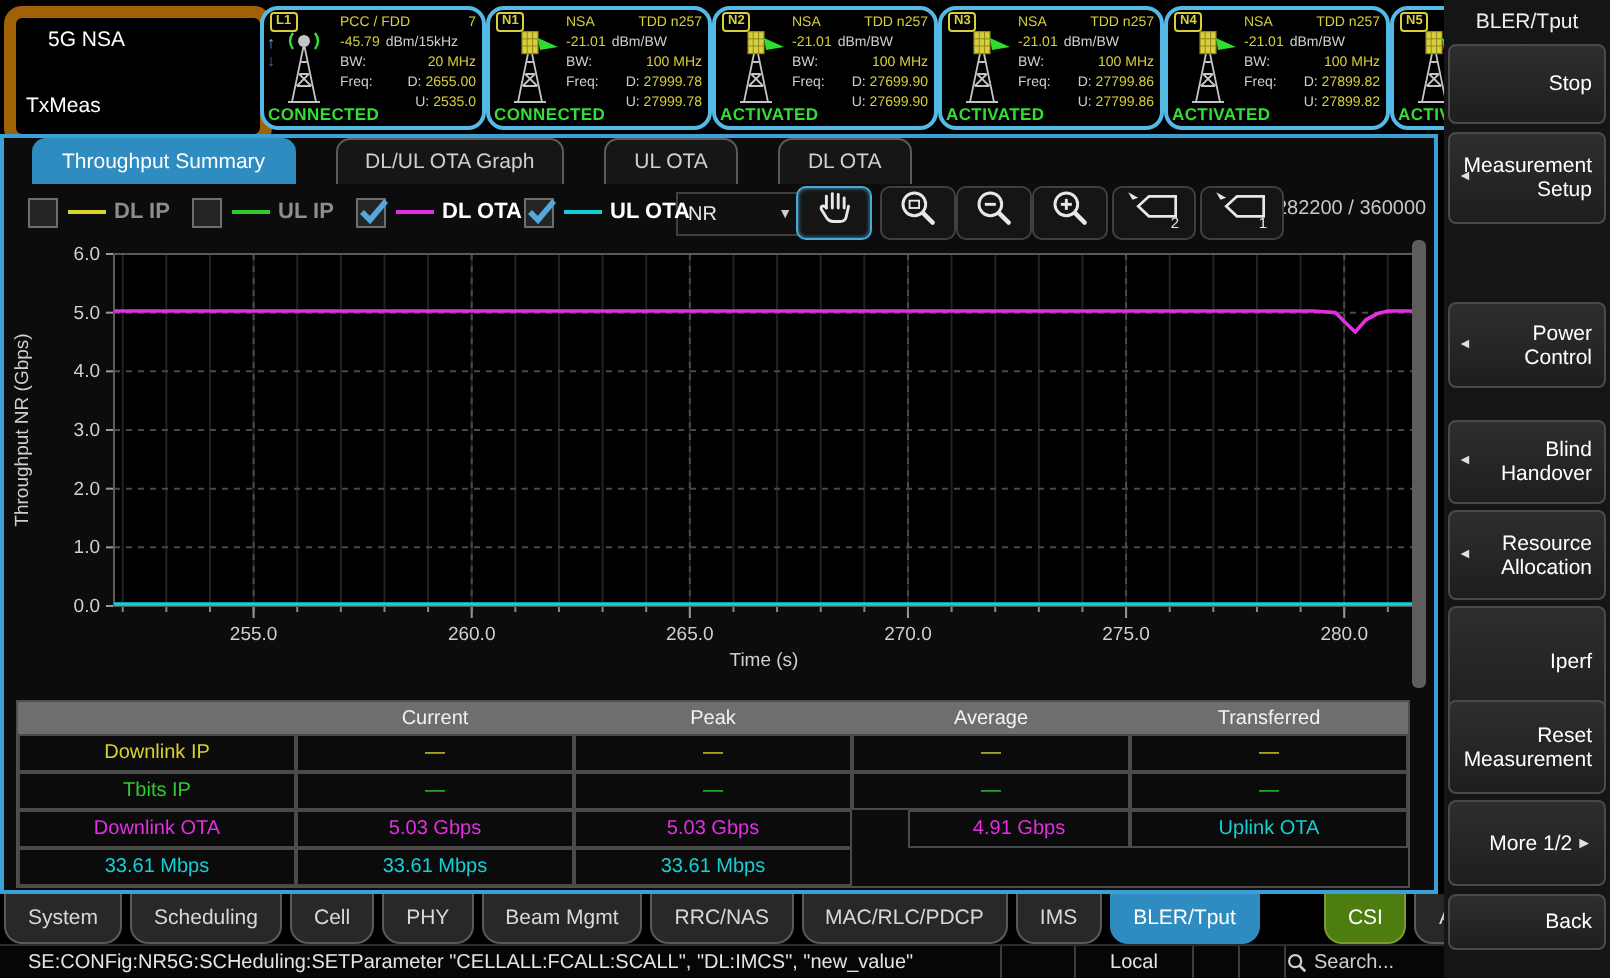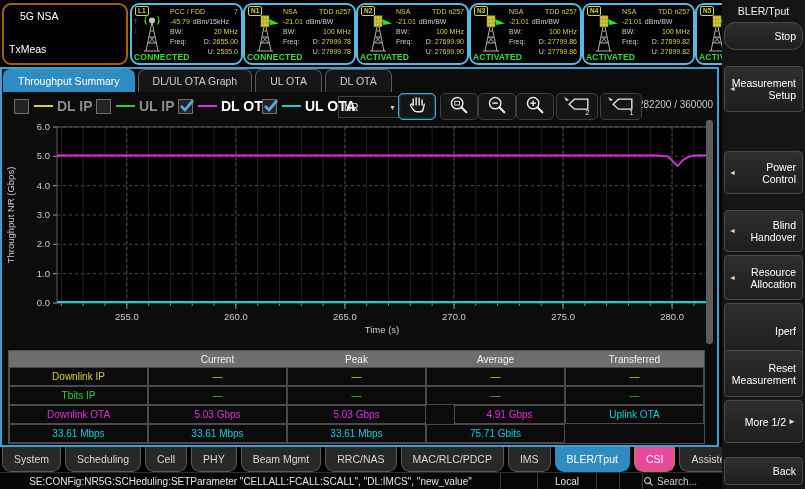--- a/index.html
+++ b/index.html
@@ -2,50 +2,50 @@
 <html><head>
 <meta charset="utf-8">
 <style>
   html,body{margin:0;padding:0;background:#000;}
   body{width:805px;height:489px;position:relative;overflow:hidden;
        font-family:"Liberation Sans",sans-serif;-webkit-font-smoothing:antialiased;}
   .main{position:absolute;left:0;top:0;width:722px;height:489px;overflow:hidden;background:#000;}
 
   
   .topbar{position:absolute;left:0;top:0;width:722px;height:67px;}
-  .statusbox{position:absolute;left:2px;top:3px;width:122px;height:58px;border:2px solid #a16207;
+  .statusbox{position:absolute;left:2px;top:3px;width:122px;height:58px;border:6px solid #a16207;
              border-radius:9px;background:#000;color:#fff;font-size:10.5px;}
   .statusbox .l1{position:absolute;left:16px;top:5px;}
   .statusbox .l2{position:absolute;left:5px;top:38px;}
   .cellbox{position:absolute;top:3px;width:109px;height:58px;border:2px solid #54b9e4;
            border-radius:9px;background:#000;overflow:hidden;}
   .cellbox .badge{position:absolute;left:3px;top:1px;border:1px solid #d8cf3a;color:#d8cf3a;
                   font-size:6.5px;font-weight:bold;padding:0 2px;border-radius:2px;line-height:8px;}
   .cellbox .ant{position:absolute;left:3px;top:10px;}
   .cellbox .arrows{position:absolute;left:0px;top:12px;font-size:8px;line-height:9px;width:7px;text-align:center;}
   .cellbox .arrows .up{color:#5ab0ff;} .cellbox .arrows .dn{color:#2f77d0;}
   .cellbox .stat{position:absolute;left:2px;bottom:1px;color:#35dd35;font-weight:bold;font-size:8.5px;letter-spacing:.2px;}
   .cellbox .col{position:absolute;left:38px;right:3px;top:2px;font-size:7px;line-height:10px;}
   .cellbox .r{display:flex;justify-content:space-between;white-space:nowrap;}
   .y{color:#d8cf3a;} .w{color:#cfcfcf;}
 
   
   .frame{position:absolute;left:0;top:67px;width:715px;height:376px;border:2px solid #3c9fd6;background:#0c0c0c;}
-  .gtabs{position:absolute;left:3px;top:69px;height:22px;display:flex;gap:3px;}
+  .gtabs{position:absolute;left:16px;top:69px;height:22px;display:flex;gap:20px;}
   .gtab{height:22px;padding:0 14px;display:flex;align-items:center;background:#161616;
         border:1px solid #5a5a5a;border-bottom:none;border-radius:7px 7px 0 0;color:#cfcfcf;font-size:10.5px;}
   .gtab.active{background:#2e8cc0;border-color:#2e8cc0;color:#fff;}
 
   
   .legendbar{position:absolute;left:0;top:93px;width:715px;height:26px;}
   .legend-item{position:absolute;display:flex;align-items:center;height:26px;}
   .cb{width:13px;height:13px;background:#242424;border:1px solid #6e6e6e;margin-right:5px;position:relative;}
   .cb svg{position:absolute;left:0px;top:-2px;overflow:visible;}
   .swatch{width:19px;height:2px;margin-right:4px;}
-  .lbl{font-size:14px;color:#fff;font-weight:bold;}
+  .lbl{font-size:11px;color:#fff;font-weight:bold;}
   .lbl.off{color:#8d8d8d;}
   .dropdown{position:absolute;left:338px;top:3px;width:52px;height:20px;background:#101010;border:1px solid #3f3f3f;
             color:#e8e8e8;font-size:10px;display:flex;align-items:center;padding:0 5px;}
   .dropdown .caret{margin-left:auto;font-size:7px;color:#cfcfcf;}
   .tbtn{position:absolute;top:0px;height:25px;background:#151515;border:1px solid #3f3f3f;border-radius:5px;
         display:flex;align-items:center;justify-content:center;}
   .tbtn.active{border:1px solid #4aa8d8;box-shadow:0 0 2px #4aa8d8 inset;}
   .counter{position:absolute;left:638px;top:6px;font-size:10px;color:#c8c8c8;}
 
   
@@ -56,26 +56,26 @@
   .tput-table{position:absolute;left:8px;top:350px;width:695px;display:grid;
               grid-template-columns:repeat(5,1fr);border:1px solid #4f4f4f;font-size:10px;}
   .tput-table .hc{background:#6e6e6e;color:#f2f2f2;height:16px;display:flex;align-items:center;justify-content:center;}
   .tput-table .bc{background:#0b0b0b;border:1px solid #4a4a4a;height:17px;display:flex;align-items:center;justify-content:center;}
 
   
   .btabs{position:absolute;left:2px;top:447px;height:25px;display:flex;gap:4px;}
   .btab{height:24px;padding:0 11px;display:flex;align-items:center;background:#282828;border:1px solid #5a5a5a;
         border-top:none;border-radius:0 0 9px 9px;color:#d8d8d8;font-size:10.5px;white-space:nowrap;}
   .btab.active{background:#2e8cc0;border-color:#2e8cc0;color:#fff;}
-  .btab.green{background:#ec4899;border-color:#7a9b30;color:#fff;}
+  .btab.green{background:#4d7c0f;border-color:#7a9b30;color:#fff;margin-left:28px;}
 
   
   .statusbar{position:absolute;left:0;top:472px;width:722px;height:17px;background:#060606;border-top:1px solid #2c2c2c;
              display:flex;align-items:center;color:#e4e4e4;font-size:10px;}
-  .statusbar .cmd{flex:1;white-space:nowrap;overflow:hidden;padding-left:1px;text-align:center;}
+  .statusbar .cmd{flex:1;white-space:nowrap;overflow:hidden;padding-left:14px;}
   .sb-cell{height:100%;border-left:1px solid #3c3c3c;display:flex;align-items:center;justify-content:center;}
 
   
   .sidebar{position:absolute;left:722px;top:0;width:83px;height:489px;background:#151515;}
   .sb-title{position:absolute;top:5px;width:100%;text-align:center;color:#f0f0f0;font-size:10.5px;}
   .sbtn{position:absolute;left:2px;width:79px;background:linear-gradient(#2e2e2e,#1e1e1e);
         border:1px solid #4a4a4a;border-radius:4px;color:#fff;font-size:10.5px;
         display:flex;align-items:center;justify-content:flex-end;text-align:right;
         padding:0 6px 0 13px;box-sizing:border-box;line-height:12px;}
   .sbtn .arr-l{position:absolute;left:4px;font-size:7px;color:#e0e0e0;}
@@ -505,21 +505,20 @@
       <div class="bc" style="color: rgb(46, 204, 46);">—</div>
       <div class="bc" style="color: rgb(46, 204, 46);">—</div>
       <div class="bc" style="color: rgb(227, 46, 227);">Downlink OTA</div>
       <div class="bc" style="color: rgb(227, 46, 227);">5.03 Gbps</div>
       <div class="bc" style="color: rgb(227, 46, 227);">5.03 Gbps</div>
       <div class="bc" style="color: rgb(227, 46, 227); margin-left: 28px;">4.91 Gbps</div>
       <div class="bc" style="color: rgb(20, 207, 214);">Uplink OTA</div>
       <div class="bc" style="color: rgb(20, 207, 214);">33.61 Mbps</div>
       <div class="bc" style="color: rgb(20, 207, 214);">33.61 Mbps</div>
       <div class="bc" style="color: rgb(20, 207, 214);">33.61 Mbps</div>
-      <div class="bc" style="color: rgb(20, 207, 214);">75.71 Gbits</div>
     </div>
 
   <div class="btabs">
       <div class="btab">System</div>
       <div class="btab">Scheduling</div>
       <div class="btab">Cell</div>
       <div class="btab">PHY</div>
       <div class="btab">Beam Mgmt</div>
       <div class="btab">RRC/NAS</div>
       <div class="btab">MAC/RLC/PDCP</div>
@@ -540,21 +539,21 @@
         <circle cx="5" cy="5" r="3.3" fill="none" stroke="#cfcfcf" stroke-width="1.2"></circle>
         <line x1="7.5" y1="7.5" x2="10.5" y2="10.5" stroke="#cfcfcf" stroke-width="1.4"></line>
       </svg>
       <span style="color:#cfcfcf">Search...</span>
     </div>
   </div>
 </div>
 
 <div class="sidebar">
   <div class="sb-title">BLER/Tput</div>
-<div class="sbtn" style="top: 22px; height: 28px; border-radius: 11px;">
+<div class="sbtn" style="top: 22px; height: 40px;">
       <span>Stop</span>
     </div>
     <div class="sbtn" style="top: 66px; height: 46px;">
       <span class="arr-l">◄</span>
       <span>Measurement Setup</span>
     </div>
     <div class="sbtn" style="top: 115px; height: 43px; margin-top: 36px;">
       <span class="arr-l">◄</span>
       <span>Power Control</span>
     </div>
@@ -569,16 +568,16 @@
     <div class="sbtn" style="top: 303px; height: 56px;">
       <span>Iperf</span>
     </div>
     <div class="sbtn" style="top: 350px; height: 47px; align-items: center;">
       <span>Reset Measurement</span>
     </div>
     <div class="sbtn" style="top: 400px; height: 43px;">
       <span>More 1/2</span>
       <span class="arr-r">►</span>
     </div>
-    <div class="sbtn" style="top: 457px; height: 28px;">
+    <div class="sbtn" style="top: 447px; height: 28px;">
       <span>Back</span>
     </div>
   </div>
 
 </body></html>

